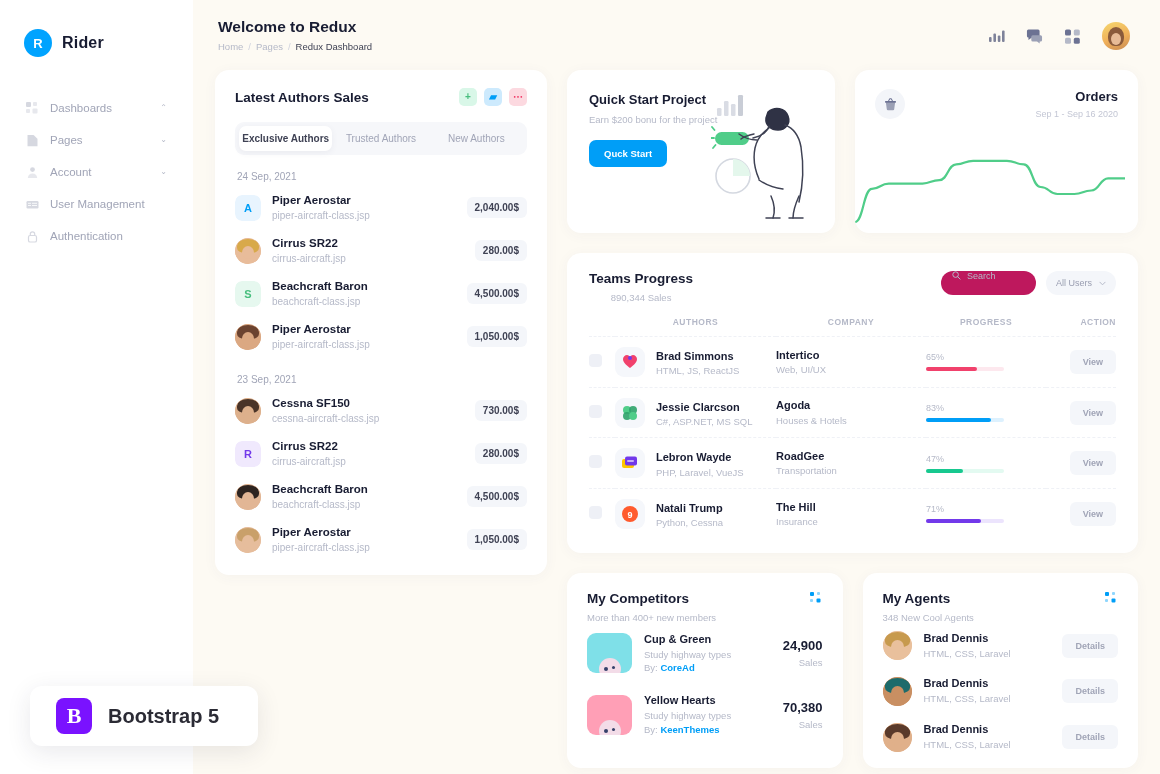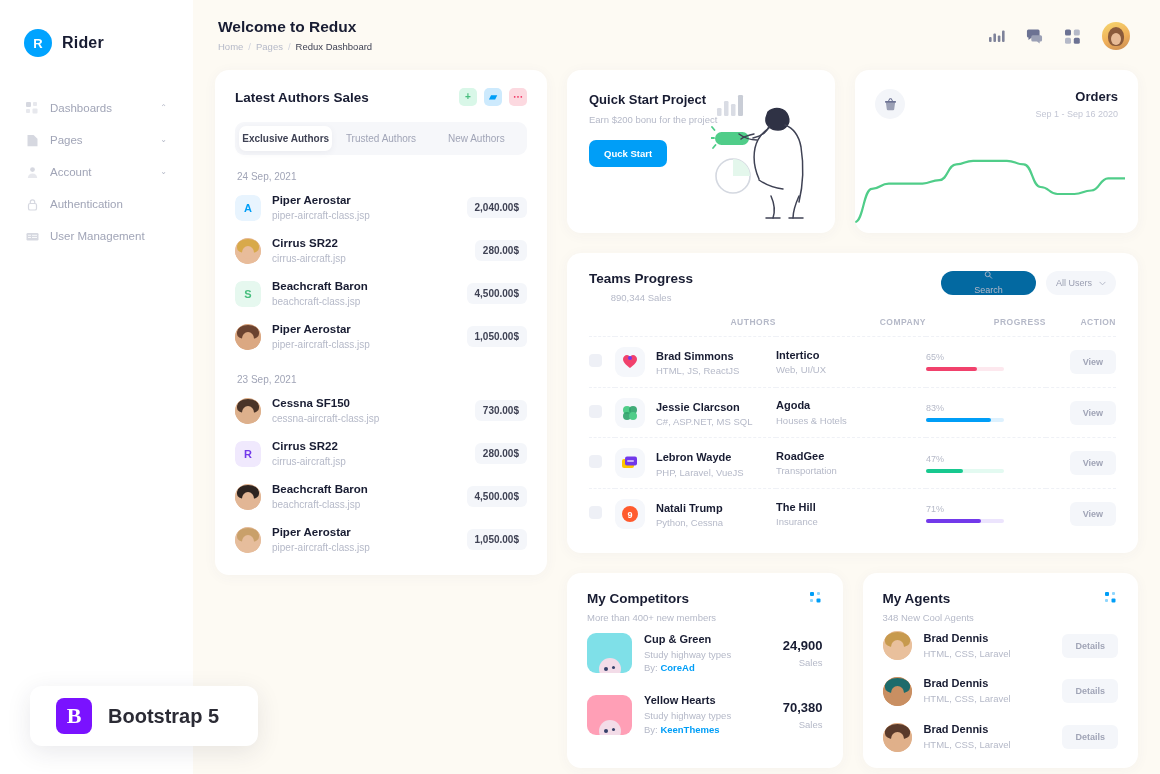--- a/index.html
+++ b/index.html
@@ -142,33 +142,33 @@
   .ord-date { font-size: 9px; color: #c3c6d4; margin-top: 5px; }
   .ord-chart { position: absolute; left: 0; right: 0; bottom: 0; height: 95px; }
 
   
   .teams { margin-top: 20px; padding: 18px 22px 14px 22px; }
   .tp-head { display: flex; justify-content: space-between; align-items: flex-start; }
   .tp-title { font-size: 13.5px; font-weight: bold; color: #181c32; }
   .tp-sub { font-size: 9.5px; color: #b5b9c8; margin-top: 6px; text-align: center; }
   .tp-tools { display: flex; gap: 10px; align-items: center; }
   .tp-search {
-    background: #0369a1; border-radius: 16px; height: 24px; width: 95px;
-    display: flex; align-items: center; gap: 6px; padding: 0 11px;
-    font-size: 9px; color: #b5b9c8; cursor: text; flex-direction: column;
+    background: #be185d; border-radius: 16px; height: 24px; width: 95px;
+    display: flex; align-items: flex-start; gap: 6px; padding: 0 11px;
+    font-size: 9px; color: #b5b9c8; cursor: text;
   }
   .tp-select {
     background: #f4f6fa; border-radius: 16px; height: 24px; width: 70px;
     display: flex; align-items: center; justify-content: space-between; padding: 0 10px;
     font-size: 9px; color: #9a9eb1; cursor: pointer;
   }
   .tp-table { width: 100%; margin-top: 14px; border-collapse: collapse; }
   .tp-table th {
     font-size: 8.5px; color: #b5b9c8; font-weight: bold; letter-spacing: .5px;
-    text-align: right; padding-bottom: 9px; text-transform: uppercase;
+    text-align: center; padding-bottom: 9px; text-transform: uppercase;
   }
   .tp-table td { padding: 9px 0; border-top: 1px dashed #eff1f6; vertical-align: middle; }
   .cb { width: 13px; height: 13px; border-radius: 4px; background: #eef0f6; display: inline-block; cursor: pointer; }
   .tp-auth { display: flex; align-items: center; gap: 11px; }
   .tp-logo { width: 30px; height: 30px; border-radius: 9px; background:#f5f7fb; display: flex; align-items: center; justify-content: center; flex: none; }
   .tp-name { font-size: 11px; font-weight: bold; color: #181c32; line-height: 1.4; }
   .tp-skills { font-size: 9.5px; color: #b5b9c8; line-height: 1.4; }
   .tp-co { font-size: 11px; font-weight: bold; color: #181c32; line-height: 1.4; }
   .tp-cosub { font-size: 9.5px; color: #b5b9c8; line-height: 1.4; }
   .pct { font-size: 9px; color: #b5b9c8; margin-bottom: 5px; }
@@ -237,35 +237,35 @@
   <div class="nav-item">
     <span class="nav-ico"><svg width="13" height="13" viewBox="0 0 13 13">
               <circle cx="6.5" cy="3.6" r="2.4" fill="#b5b9c8"></circle>
               <path d="M1.8 12c0-2.8 2.1-4.6 4.7-4.6s4.7 1.8 4.7 4.6z" fill="#b5b9c8" opacity=".6"></path>
             </svg></span>
     <span class="nav-label">Account</span>
     <span class="chev">⌄</span>
   </div>
   <div class="nav-item">
     <span class="nav-ico"><svg width="13" height="13" viewBox="0 0 13 13">
-              <rect x="2.5" y="5.5" width="8" height="6.5" rx="1.6" fill="none" stroke="#b5b9c8" stroke-width="1.2"></rect>
-              <path d="M4.3 5.5V4a2.2 2.2 0 0 1 4.4 0v1.5" fill="none" stroke="#b5b9c8" stroke-width="1.2"></path>
-            </svg></span>
-    <span class="nav-label">Authentication</span>
-
-  </div>
-  <div class="nav-item">
-    <span class="nav-ico"><svg width="13" height="13" viewBox="0 0 13 13">
               <rect x="0.5" y="3" width="12" height="7.5" rx="1.2" fill="#b5b9c8"></rect>
               <rect x="2" y="4.8" width="3" height="1" fill="#fff" opacity=".85"></rect>
               <rect x="6" y="4.8" width="5" height="1" fill="#fff" opacity=".85"></rect>
               <rect x="2" y="7" width="3" height="1" fill="#fff" opacity=".85"></rect>
               <rect x="6" y="7" width="5" height="1" fill="#fff" opacity=".85"></rect>
             </svg></span>
     <span class="nav-label">User Management</span>
+
+  </div>
+  <div class="nav-item">
+    <span class="nav-ico"><svg width="13" height="13" viewBox="0 0 13 13">
+              <rect x="2.5" y="5.5" width="8" height="6.5" rx="1.6" fill="none" stroke="#b5b9c8" stroke-width="1.2"></rect>
+              <path d="M4.3 5.5V4a2.2 2.2 0 0 1 4.4 0v1.5" fill="none" stroke="#b5b9c8" stroke-width="1.2"></path>
+            </svg></span>
+    <span class="nav-label">Authentication</span>
 
   </div>
       </nav>
 
     <div class="bs-badge">
       <div class="bs-mark">B</div>
       <div class="bs-text">Bootstrap 5</div>
     </div>
   </aside>
 

